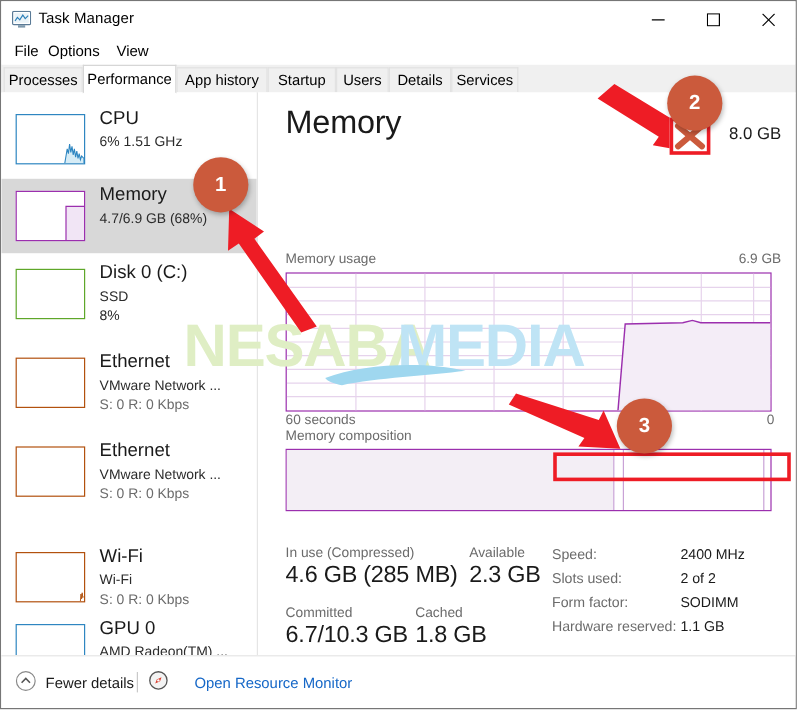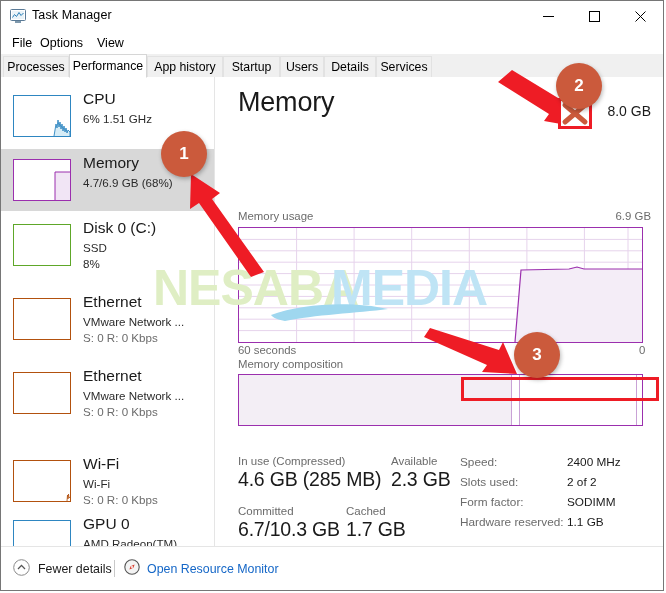--- a/index.html
+++ b/index.html
@@ -165,21 +165,21 @@
   .statusbar{
     position:absolute;left:0;right:0;bottom:0;height:43px;
     background:#ffffff;border-top:1px solid #e5e5e5;
   }
   .fewer{
     position:absolute;left:12px;top:12px;display:flex;align-items:center;gap:8px;
   }
   .fewer .lab{font-size:12.4px;color:#1a1a1a;text-align:right;}
   .pipe{position:absolute;left:113px;top:13px;width:1px;height:17px;background:#c9c9c9;}
   .orm{
-    position:absolute;left:123px;top:12px;display:flex;align-items:center;gap:7px;
+    position:absolute;left:123px;top:12px;display:flex;align-items:center;gap:22px;
   }
   .orm .lab{font-size:12.4px;color:#1567c7;}
 
   
   .watermark{
     position:absolute;left:152px;top:252px;width:360px;height:80px;
     pointer-events:none;
   }
 
   
@@ -372,21 +372,21 @@
       <div class="stat" style="left:176px;top:378px">
         <div class="k">Available</div>
         <div class="v">2.3 GB</div>
       </div>
       <div class="stat" style="left:23px;top:428px">
         <div class="k">Committed</div>
         <div class="v">6.7/10.3 GB</div>
       </div>
       <div class="stat" style="left:131px;top:428px">
         <div class="k">Cached</div>
-        <div class="v">1.7 GB</div>
+        <div class="v">1.8 GB</div>
       </div>
       <div class="stat" style="left:23px;top:479px">
         <div class="k">Paged pool</div>
         <div class="v">388 MB</div>
       </div>
       <div class="stat" style="left:108px;top:479px">
         <div class="k">Non-paged pool</div>
         <div class="v">297 MB</div>
       </div>
 

